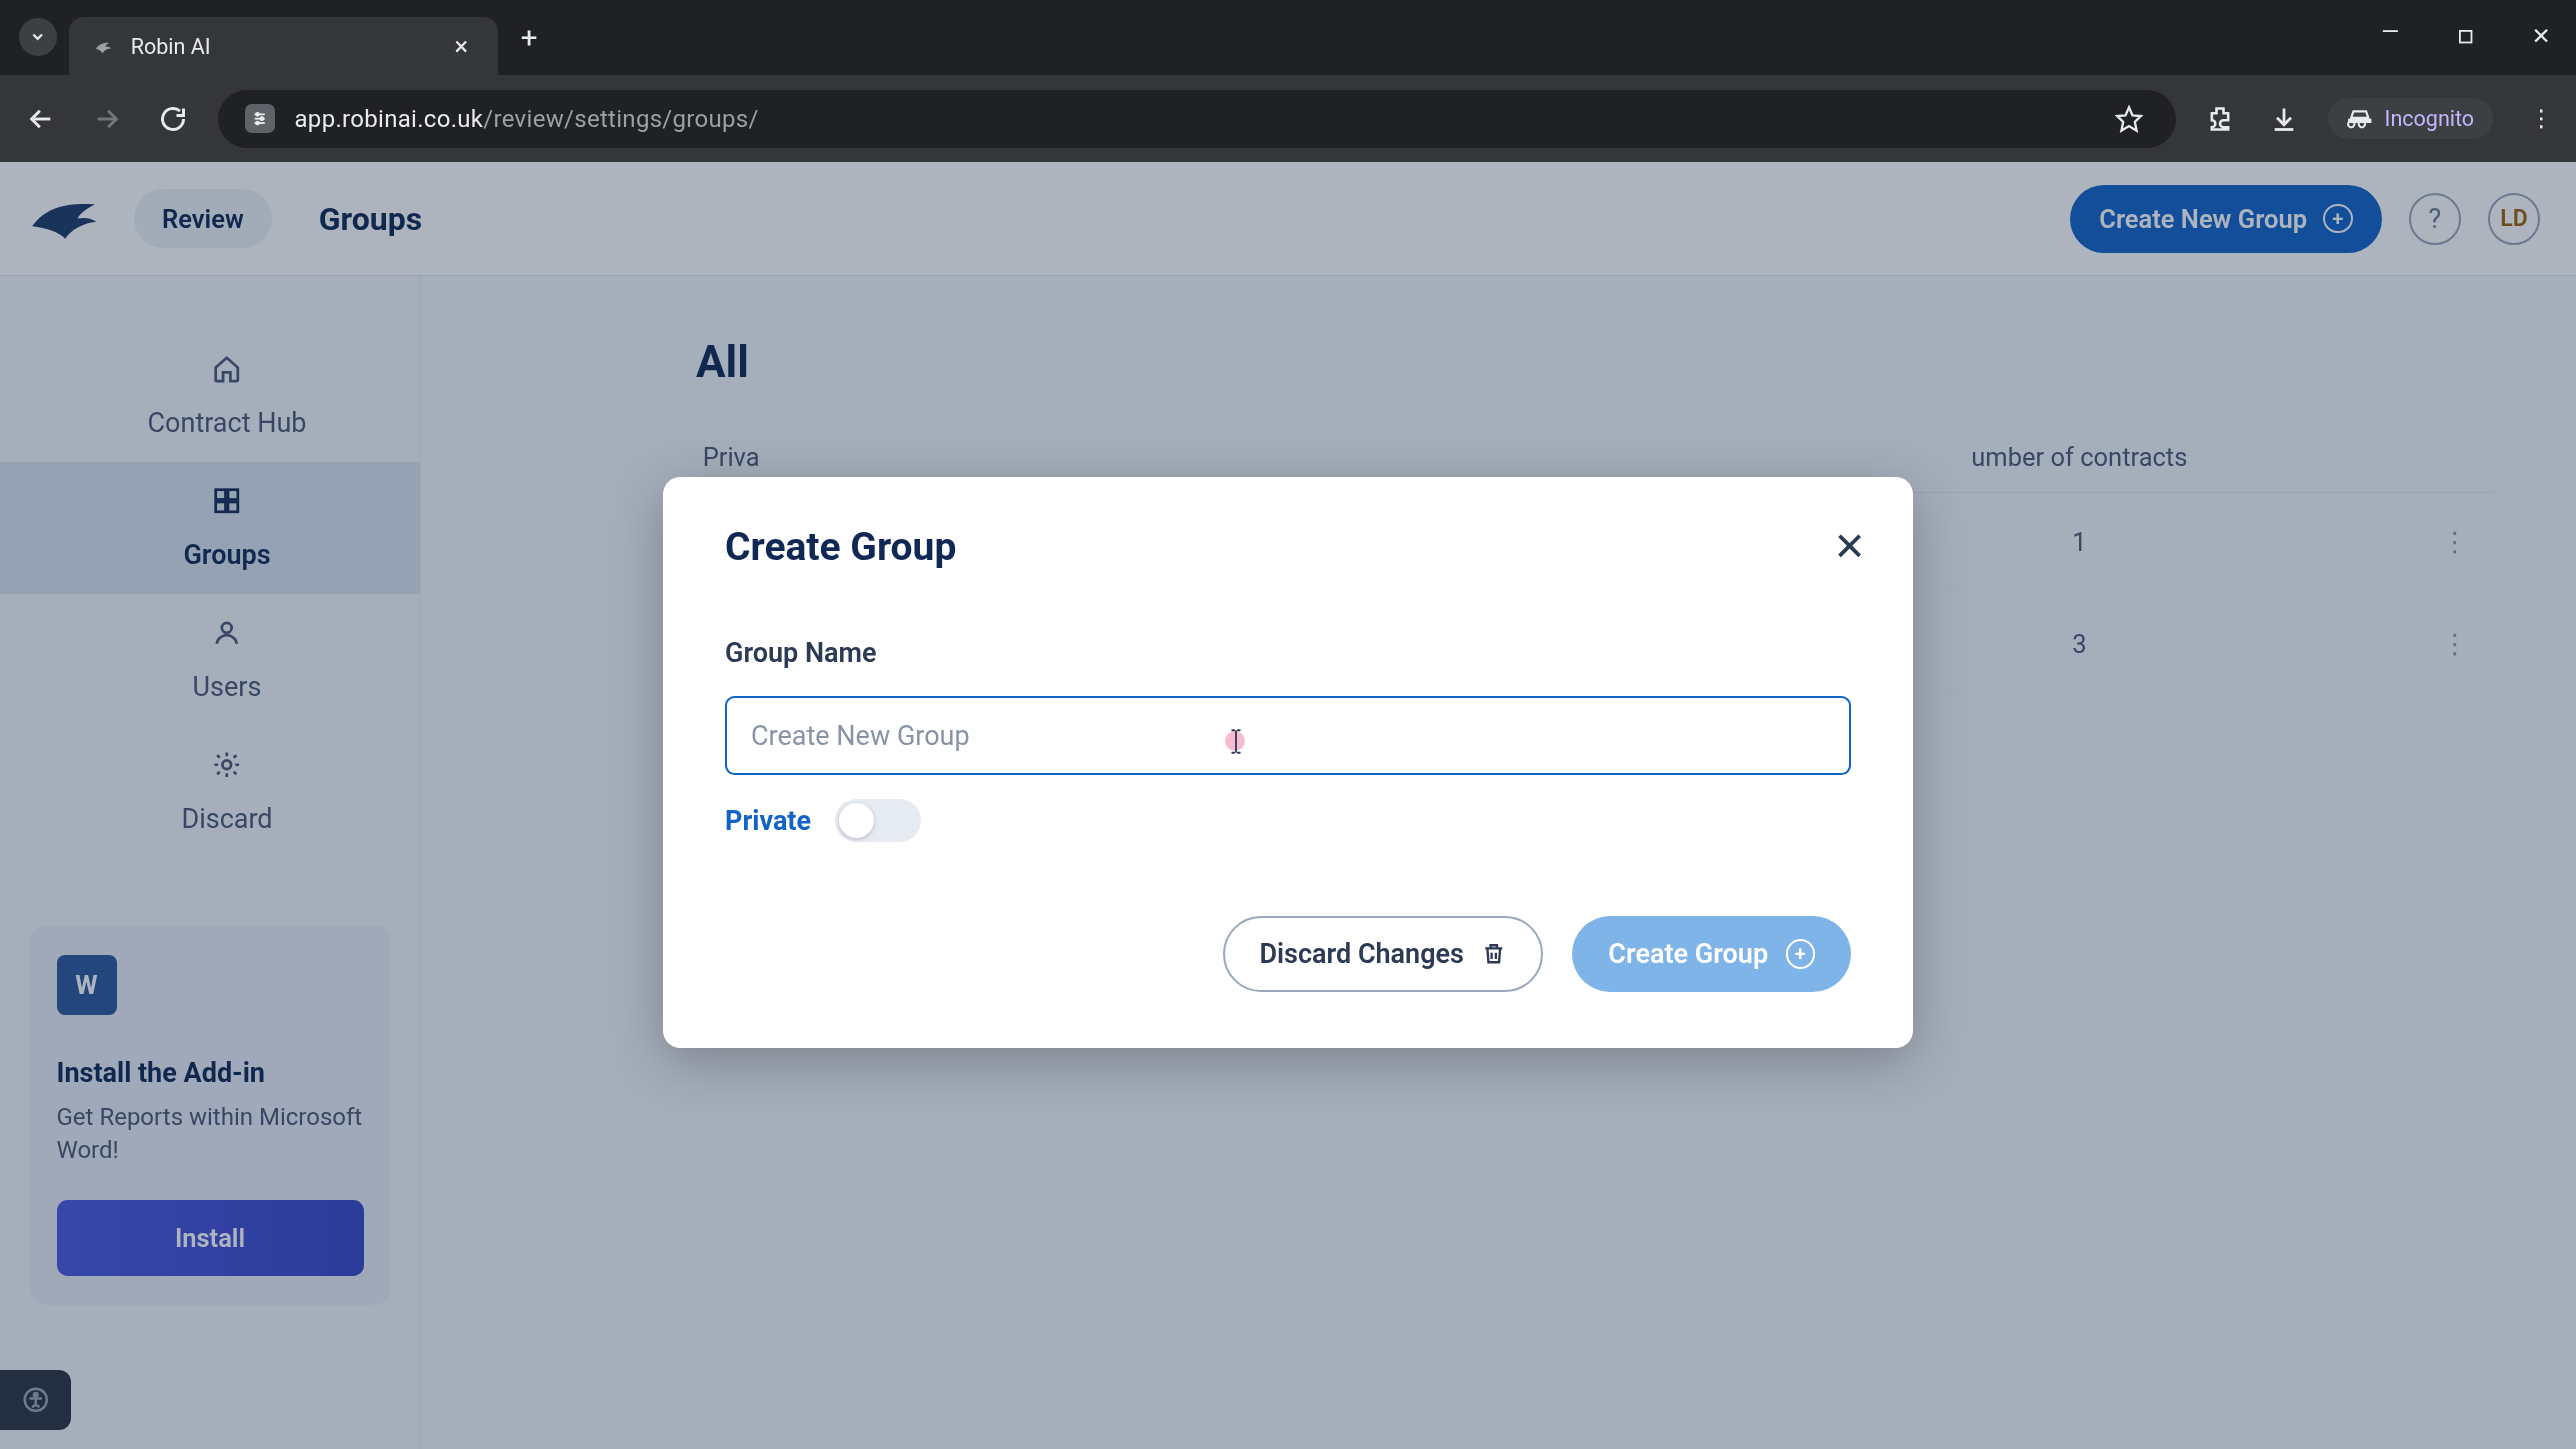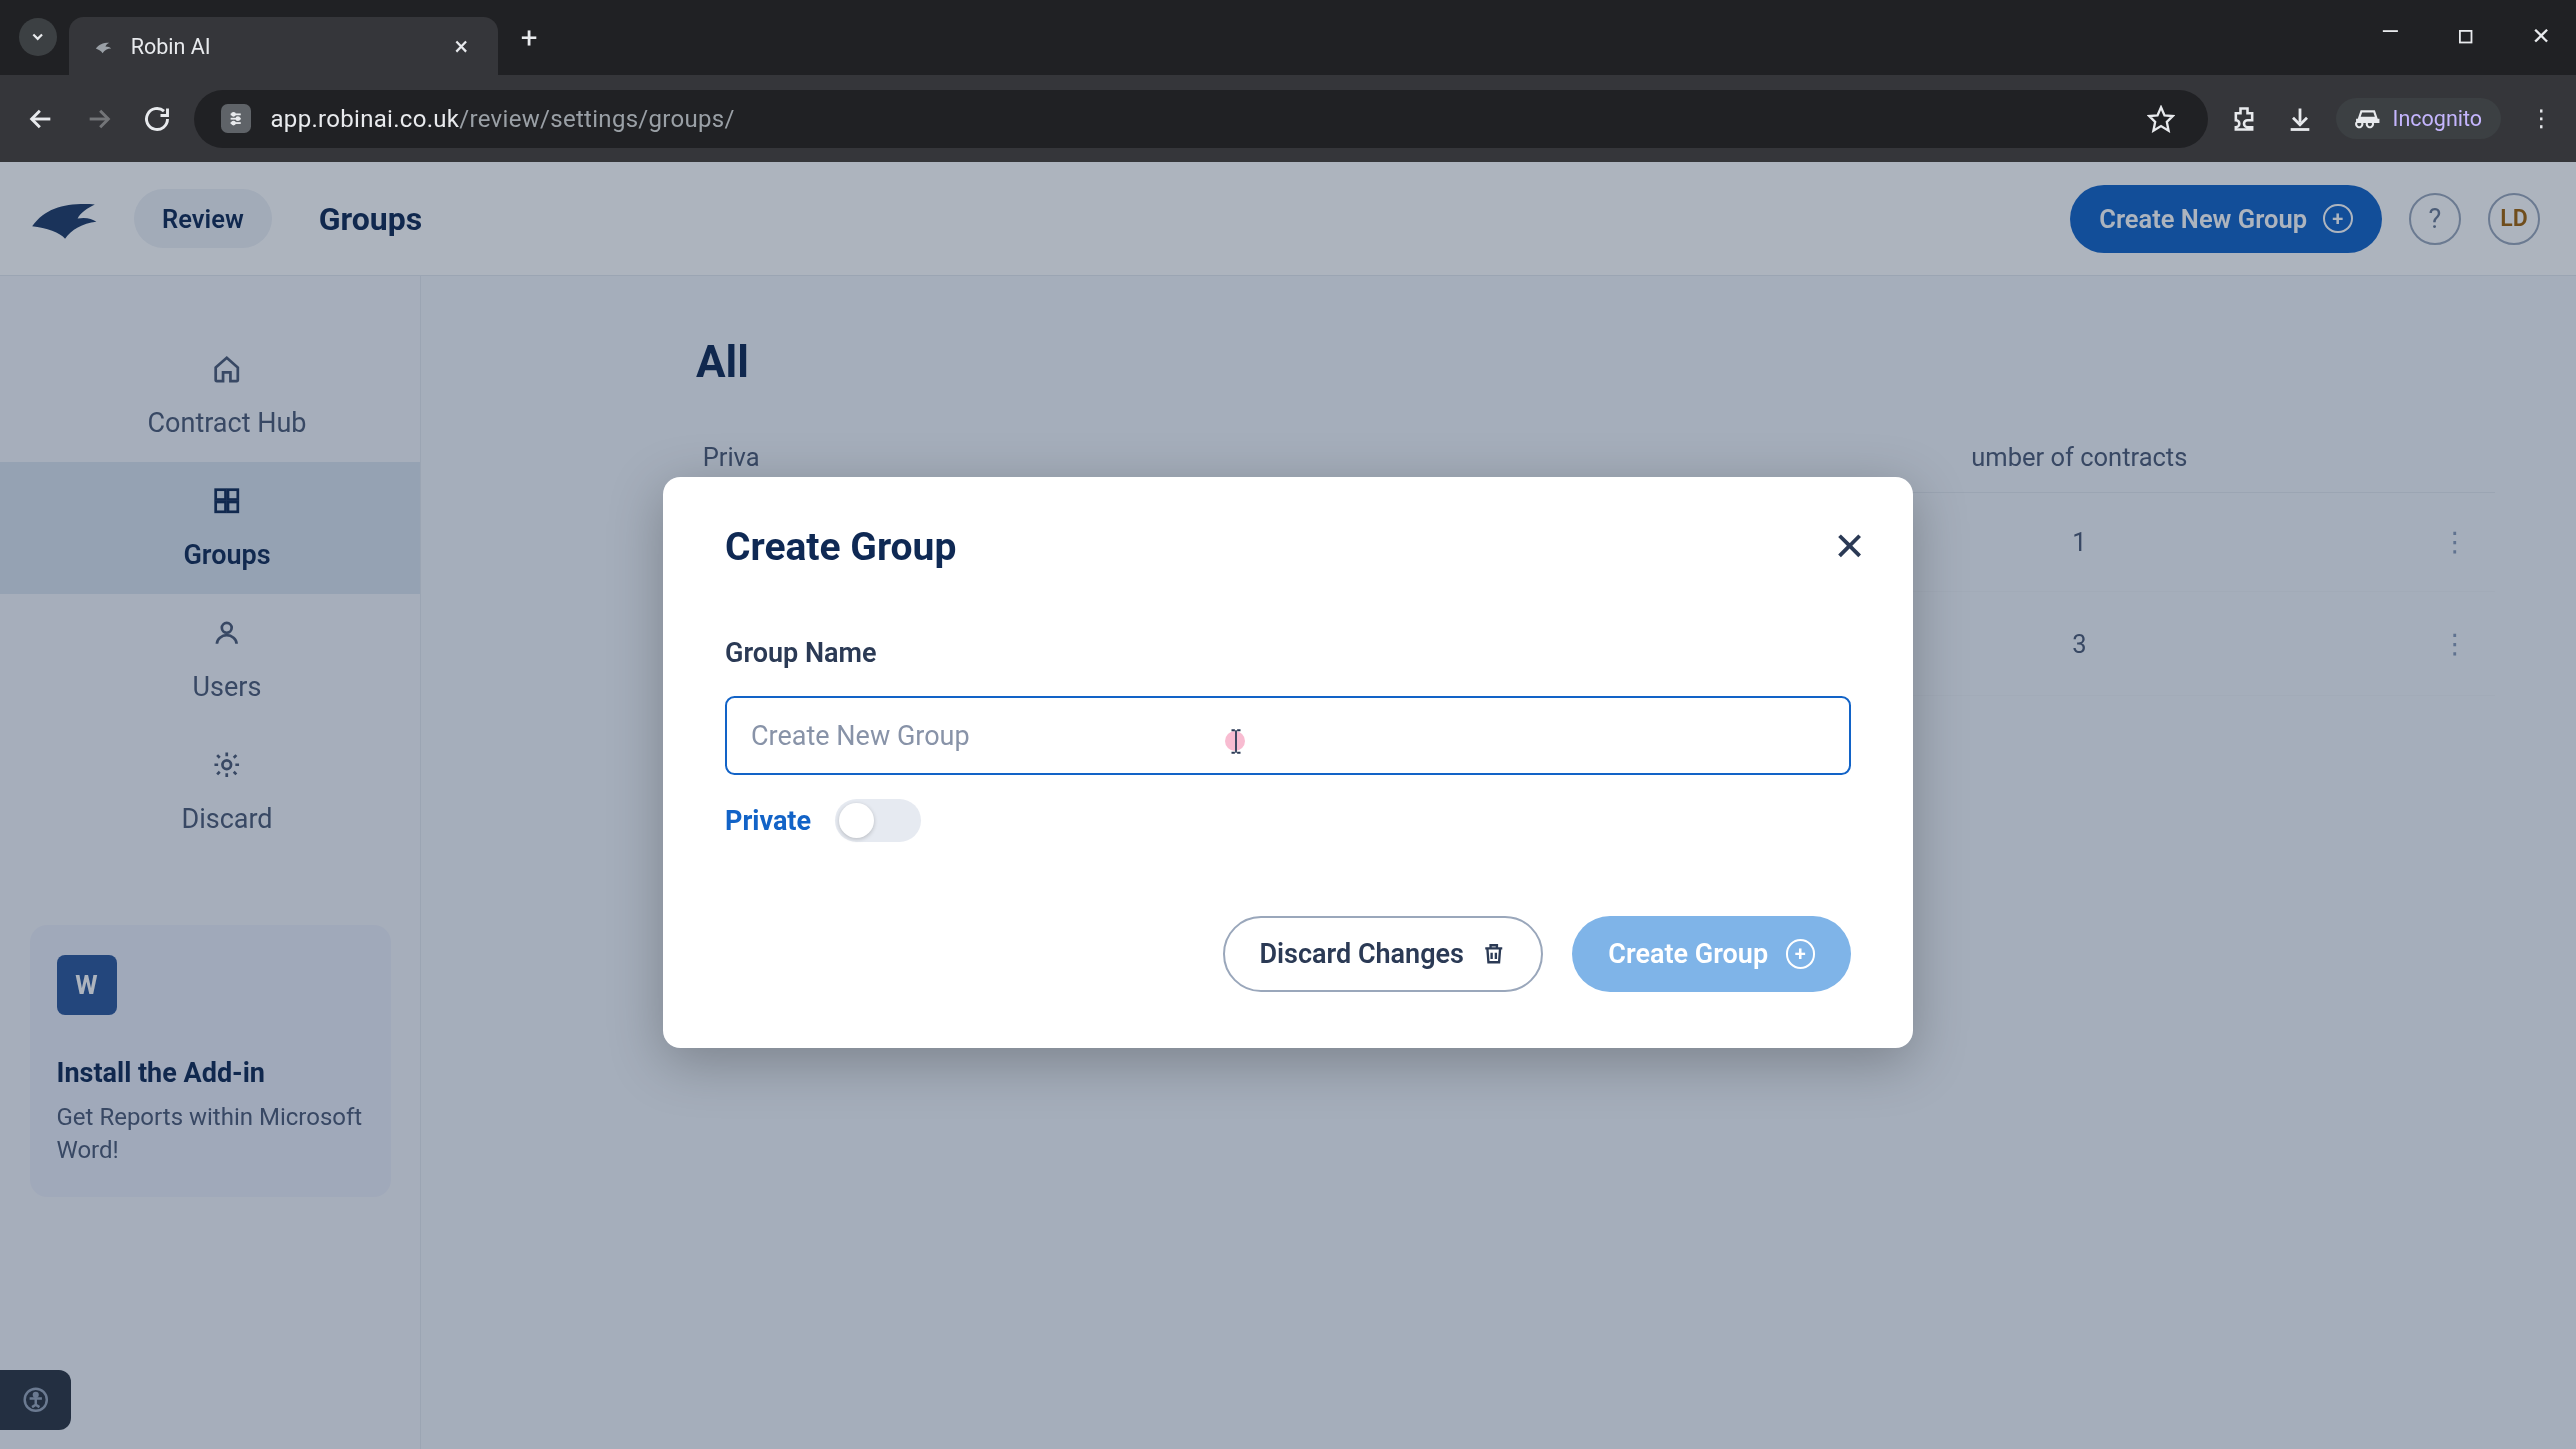--- a/index.html
+++ b/index.html
@@ -14,21 +14,21 @@
   .tab-favicon { width:23px; height:23px; display:flex; align-items:center; justify-content:center;}
   .tab-title { color:#e8eaed; font-size:21.5px; flex:1;}
   .tab-close { color:#e8eaed; font-size:25.5px; cursor:pointer; width:27px; text-align:center;}
   .new-tab { color:#e8eaed; font-size:29.5px; margin:0 0 20px 23px; cursor:pointer;}
   .window-controls { position:absolute; right:20px; top:23px; display:flex; gap:46px; color:#e8eaed; }
   .window-controls span { font-size:23px; cursor:pointer; width:29.5px; text-align:center; display:inline-flex; align-items:center; justify-content:center;}
   .wc-min { font-size:36px; line-height:13.4px; position:relative; top:-4px;}
   .wc-max { }
   .wc-close { font-size:27px;}
 
-  .addrbar { height:87px; background:#35363a; display:flex; align-items:center; padding:0 20px; gap:16px;}
+  .addrbar { height:87px; background:#35363a; display:flex; align-items:center; padding:0 20px; gap:24px;}
   .nav-btn { width:42px; height:42px; display:flex; align-items:center; justify-content:center; color:#e8eaed; cursor:pointer;}
   .nav-btn.disabled { opacity:.35; }
   .addr-input-wrap { flex:1; height:58px; background:#202124; border-radius:29px; display:flex; align-items:center; padding:0 27px; gap:20px;}
   .site-tune { width:29.5px; height:29.5px; border-radius:6.7px; background:#5f6368; display:flex; align-items:center; justify-content:center;}
   .addr-text { color:#e8eaed; font-size:24px; letter-spacing:0.3px;}
   .addr-text .muted { color:#9aa0a6;}
   .addr-right-icons { margin-left:auto; display:flex; gap:23px; align-items:center;}
   .icon-btn { width:40px; height:40px; display:flex; align-items:center; justify-content:center; color:#e8eaed; cursor:pointer;}
   .incognito-chip { display:flex; align-items:flex-start; gap:12px; background:#3c4043; padding:8px 19px; border-radius:27px; color:#c4b5fd; font-size:21.5px;}
   .chrome-menu { color:#e8eaed; margin-left:9.4px; cursor:pointer; width:29.5px; text-align:center; font-size:23px;}
@@ -254,20 +254,21 @@
             </span>
           <span>Discard</span>
         </div>
 
         <div class="addin-card">
           <div class="addin-icon">
               <span>W</span>
             </div>
           <div class="addin-title">Install the Add-in</div>
           <div class="addin-sub">Get Reports within Microsoft Word!</div>
+          <div class="install-btn"><span>Install</span></div>
         </div>
       </div>
 
       <div class="main">
         <div class="all-heading">All</div>
 
         <div class="table">
           <div class="table-header">
             <div class="th">Priva</div>
             <div class="th" style="text-align:center">umber of contracts</div>

